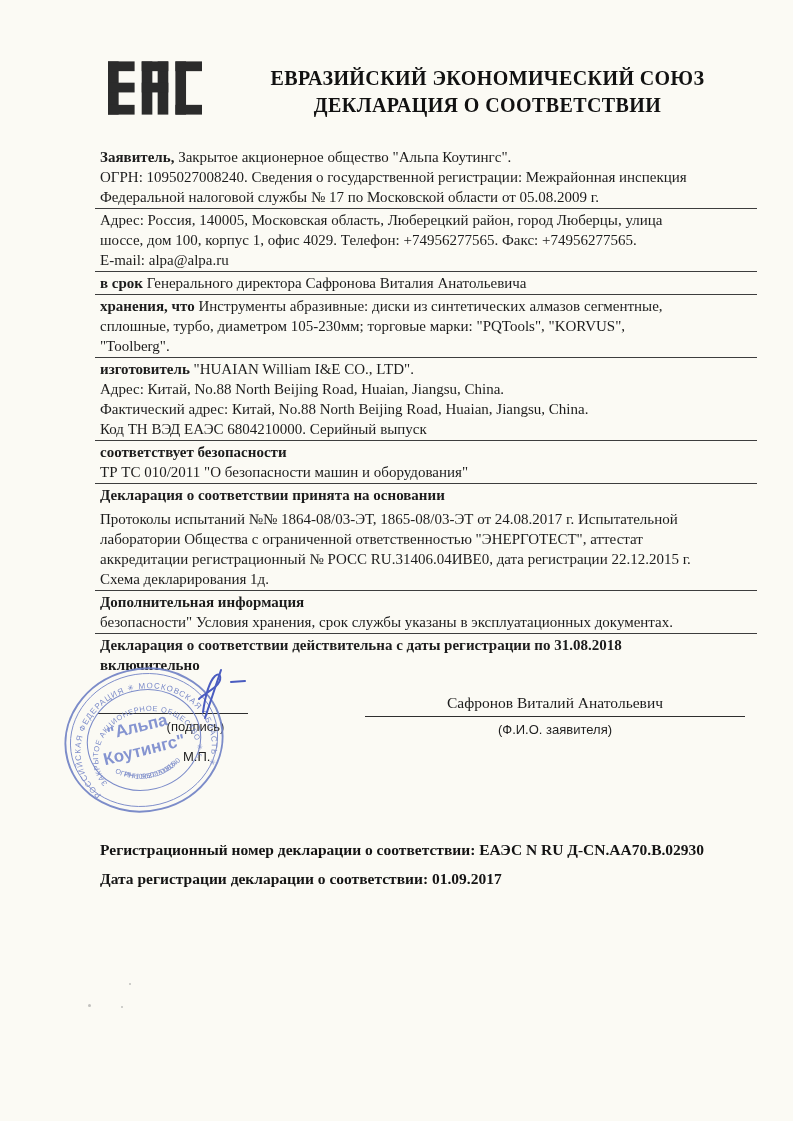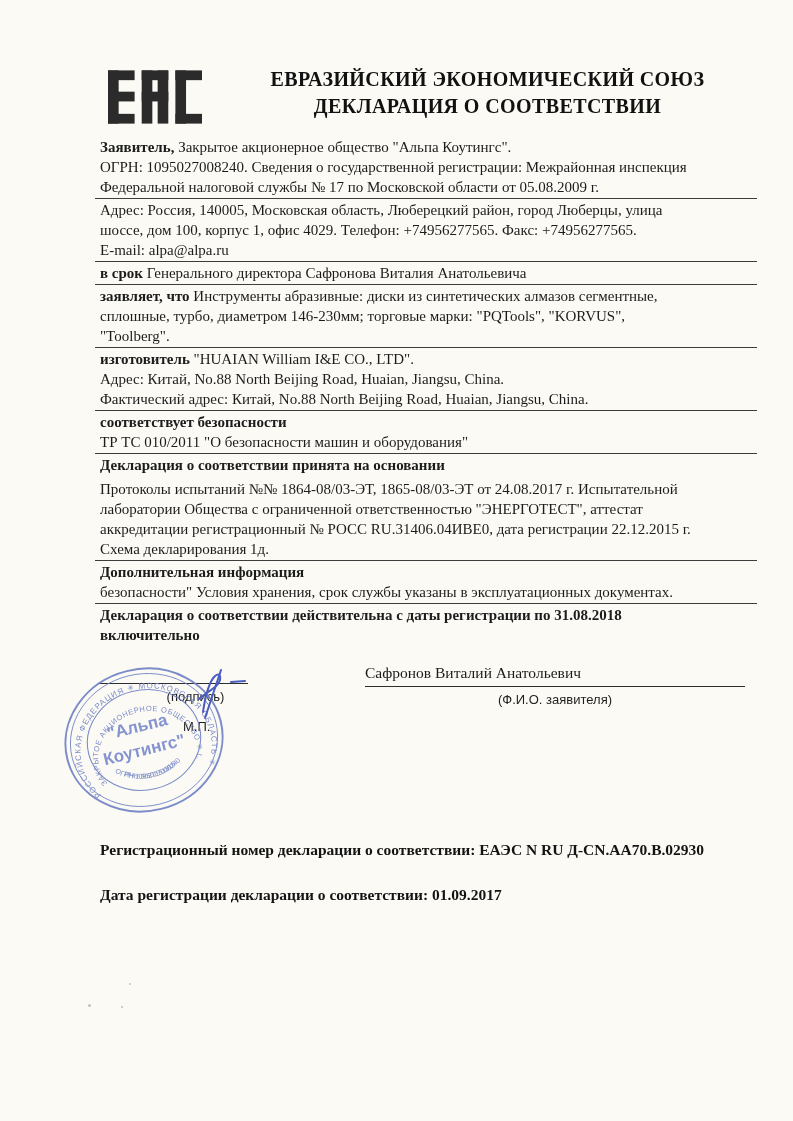--- a/index.html
+++ b/index.html
@@ -5,49 +5,49 @@
   html,body{margin:0;padding:0;}
   body{
     width:793px;height:1121px;position:relative;overflow:hidden;
     background:#fbfaf4;
     font-family:"Liberation Serif","DejaVu Serif",serif;
     color:#1c1c1c;
   }
   .page{position:absolute;inset:0;}
 
   
-  .header{position:absolute;left:108px;top:66px;right:40px;height:70px;display:flex;align-items:flex-start;}
+  .header{position:absolute;left:108px;top:49px;right:40px;height:70px;display:flex;align-items:flex-end;}
   .eac-logo{width:94px;height:62px;flex:0 0 auto;}
   .titles{flex:1;text-align:center;padding-left:20px;}
   .title-line{font-weight:bold;font-size:20px;line-height:27px;letter-spacing:.4px;color:#111;}
 
   
-  .doc{position:absolute;left:95px;top:137px;width:662px;font-size:15px;line-height:20px;}
+  .doc{position:absolute;left:95px;top:147px;width:662px;font-size:15px;line-height:20px;}
   .line{padding-left:5px;white-space:nowrap;}
   .line b{font-weight:bold;}
   .rule{border-top:1.6px solid #3d3d3d;height:0;margin:1px 0;}
   .gap-top{padding-top:4px;}
 
   
   .sig-row{display:flex;margin-top:18px;align-items:flex-start;}
   .sig-left{width:150px;margin-left:3px;flex:0 0 auto;padding-top:20px;}
   .sig-right{width:380px;margin-left:117px;flex:0 0 auto;}
   .sig-line{border-bottom:1.6px solid #2e2e2e;height:0;}
-  .sig-name{font-size:15.5px;padding-bottom:3px;}
+  .sig-name{font-size:15.5px;text-align:center;padding-bottom:3px;}
   .sig-caption{font-family:"Liberation Sans","DejaVu Sans",sans-serif;font-size:13px;text-align:center;padding-top:3px;color:#1e1e1e;}
   .sig-caption.left-cap{padding-left:45px;}
   .mp{font-family:"Liberation Sans","DejaVu Sans",sans-serif;font-size:13px;padding-left:85px;padding-top:10px;color:#1e1e1e;}
 
   
   .stamp{position:absolute;left:60px;top:665px;width:168px;height:150px;pointer-events:none;opacity:.92;}
   .autograph{position:absolute;left:185px;top:668px;width:80px;height:55px;pointer-events:none;}
 
   
   .footer{position:absolute;left:100px;top:841px;width:660px;font-weight:bold;font-size:15.5px;color:#141414;}
-  .footer .f2{margin-top:27px;}
+  .footer .f2{margin-top:11px;}
 
   .speck{position:absolute;background:#8a8a8a;border-radius:50%;opacity:.5;}
 </style>
 </head>
 <body>
 
 <div class="page">
 
   <div class="header">
     <svg class="eac-logo" viewBox="0 0 106 60" aria-hidden="true">
@@ -75,27 +75,28 @@
     <div class="line"><b>Заявитель,</b><span> Закрытое акционерное общество "Альпа Коутингс".</span></div>
     <div class="line"><b></b><span>ОГРН: 1095027008240. Сведения о государственной регистрации: Межрайонная инспекция</span></div>
     <div class="line"><b></b><span>Федеральной налоговой службы № 17 по Московской области от 05.08.2009 г.</span></div>
     <div class="rule"></div>
     <div class="line"><b></b><span>Адрес: Россия, 140005, Московская область, Люберецкий район, город Люберцы, улица</span></div>
     <div class="line"><b></b><span>шоссе, дом 100, корпус 1, офис 4029. Телефон: +74956277565. Факс: +74956277565.</span></div>
     <div class="line"><b></b><span>E-mail: alpa@alpa.ru</span></div>
     <div class="rule"></div>
     <div class="line"><b>в срок</b><span> Генерального директора Сафронова Виталия Анатольевича</span></div>
     <div class="rule"></div>
-    <div class="line"><b>заявляет, что</b><span> Инструменты абразивные: диски из синтетических алмазов сегментные,</span></div>
-    <div class="line"><b></b><span>сплошные, турбо, диаметром 146-230мм; торговые марки: "PQTools", "KORVUS",</span></div>
+    <div class="line"><b>хранения, что</b><span> Инструменты абразивные: диски из синтетических алмазов сегментные,</span></div>
+    <div class="line"><b></b><span>сплошные, турбо, диаметром 105-230мм; торговые марки: "PQTools", "KORVUS",</span></div>
     <div class="line"><b></b><span>"Toolberg".</span></div>
     <div class="rule"></div>
     <div class="line"><b>изготовитель</b><span> "HUAIAN William I&amp;E CO., LTD".</span></div>
     <div class="line"><b></b><span>Адрес: Китай, No.88 North Beijing Road, Huaian, Jiangsu, China.</span></div>
     <div class="line"><b></b><span>Фактический адрес: Китай, No.88 North Beijing Road, Huaian, Jiangsu, China.</span></div>
+    <div class="line"><b></b><span>Код ТН ВЭД ЕАЭС 6804210000. Серийный выпуск</span></div>
     <div class="rule"></div>
     <div class="line"><b>соответствует безопасности</b><span></span></div>
     <div class="line"><b></b><span>ТР ТС 010/2011 "О безопасности машин и оборудования"</span></div>
     <div class="rule"></div>
     <div class="line"><b>Декларация о соответствии принята на основании</b><span></span></div>
     <div class="line gap-top"><b></b><span>Протоколы испытаний №№ 1864-08/03-ЭТ, 1865-08/03-ЭТ от 24.08.2017 г. Испытательной</span></div>
     <div class="line"><b></b><span>лаборатории Общества с ограниченной ответственностью "ЭНЕРГОТЕСТ", аттестат</span></div>
     <div class="line"><b></b><span>аккредитации регистрационный № РОСС RU.31406.04ИВЕ0, дата регистрации 22.12.2015 г.</span></div>
     <div class="line"><b></b><span>Схема декларирования 1д.</span></div>
     <div class="rule"></div>

